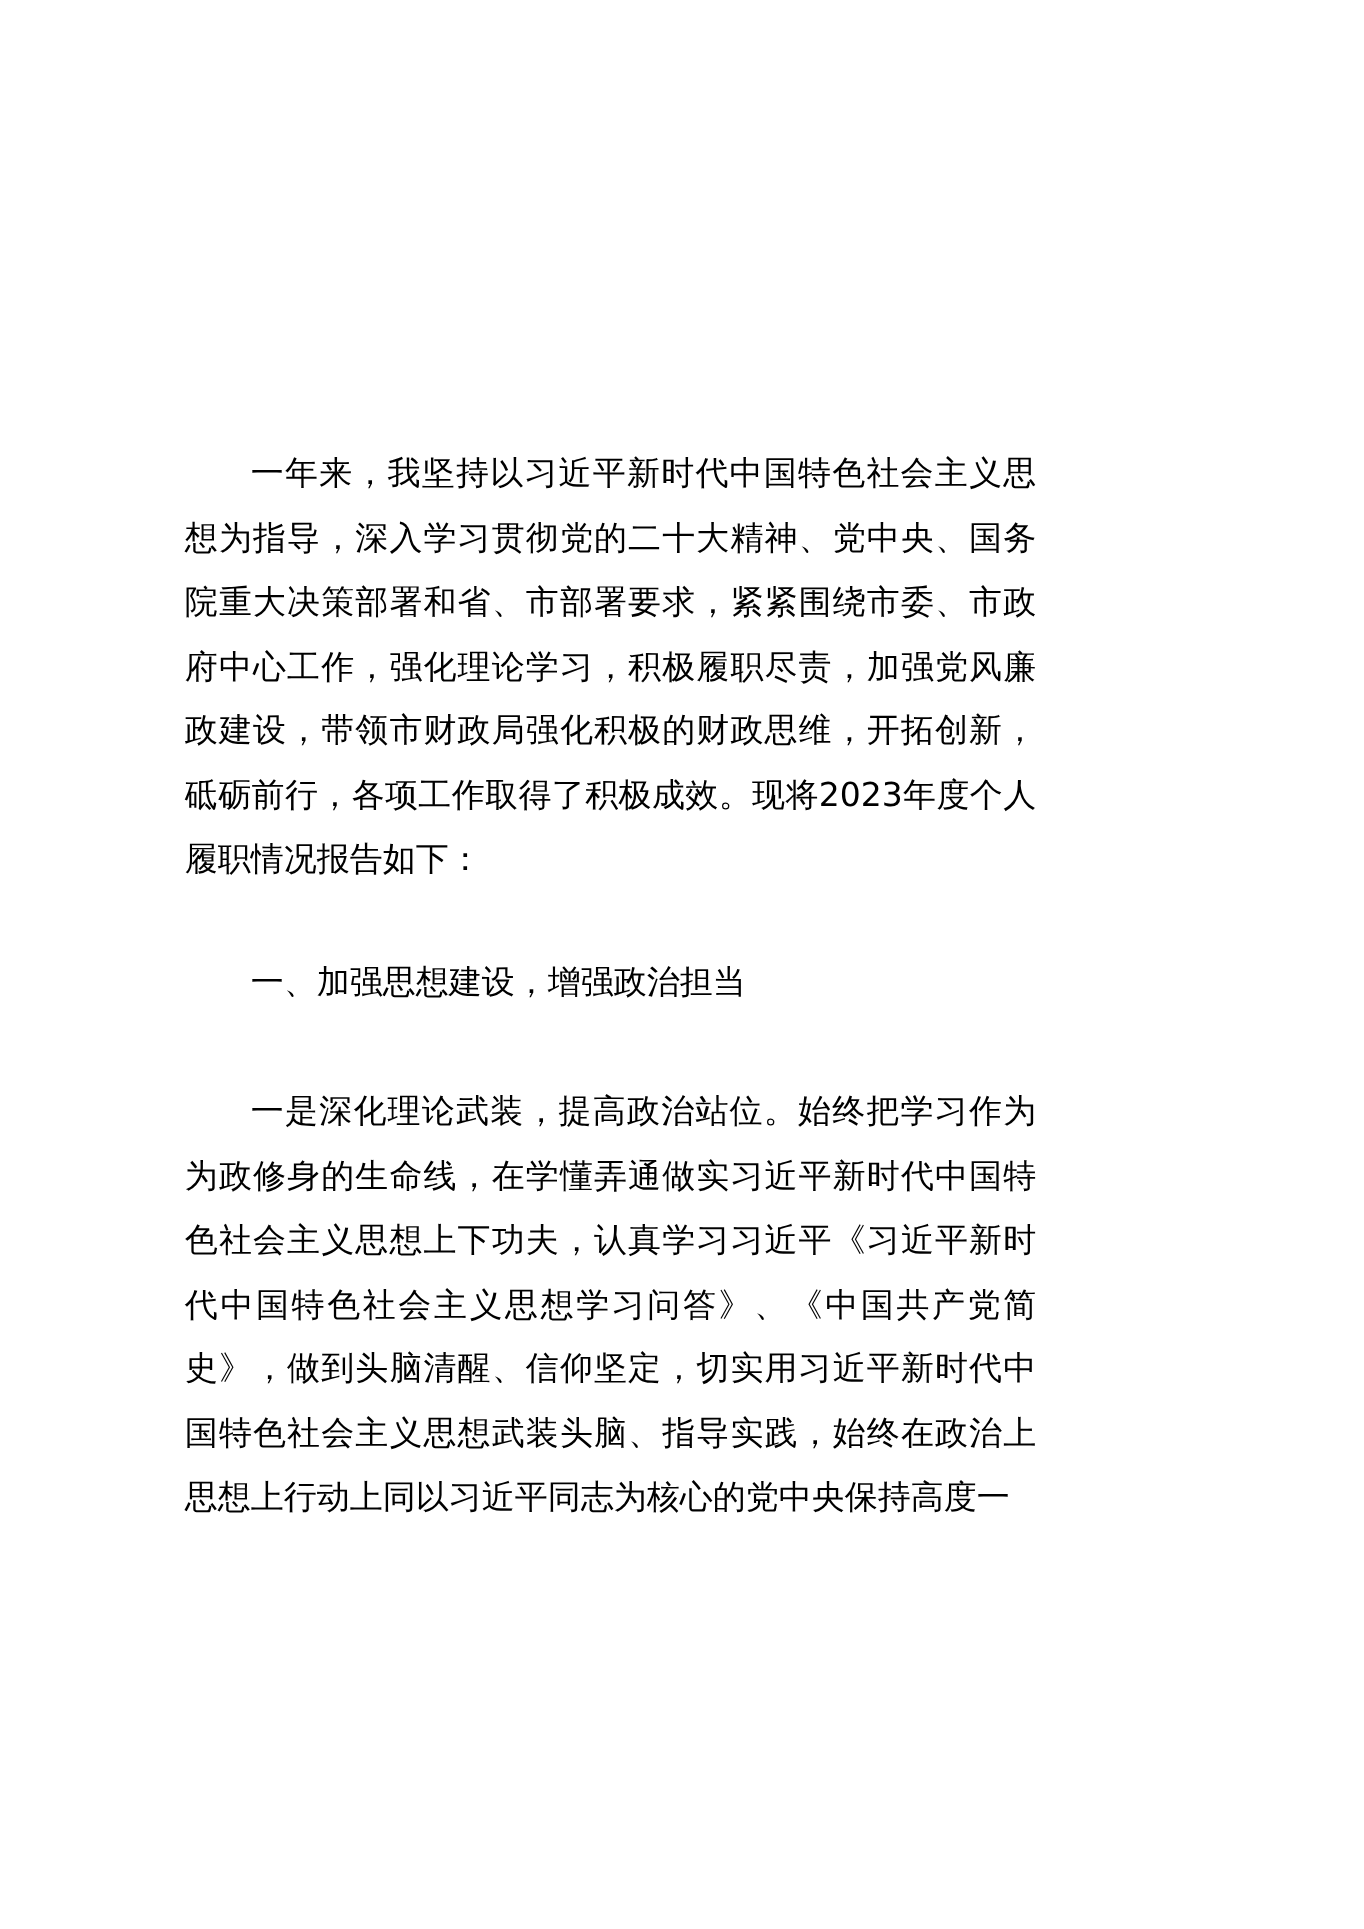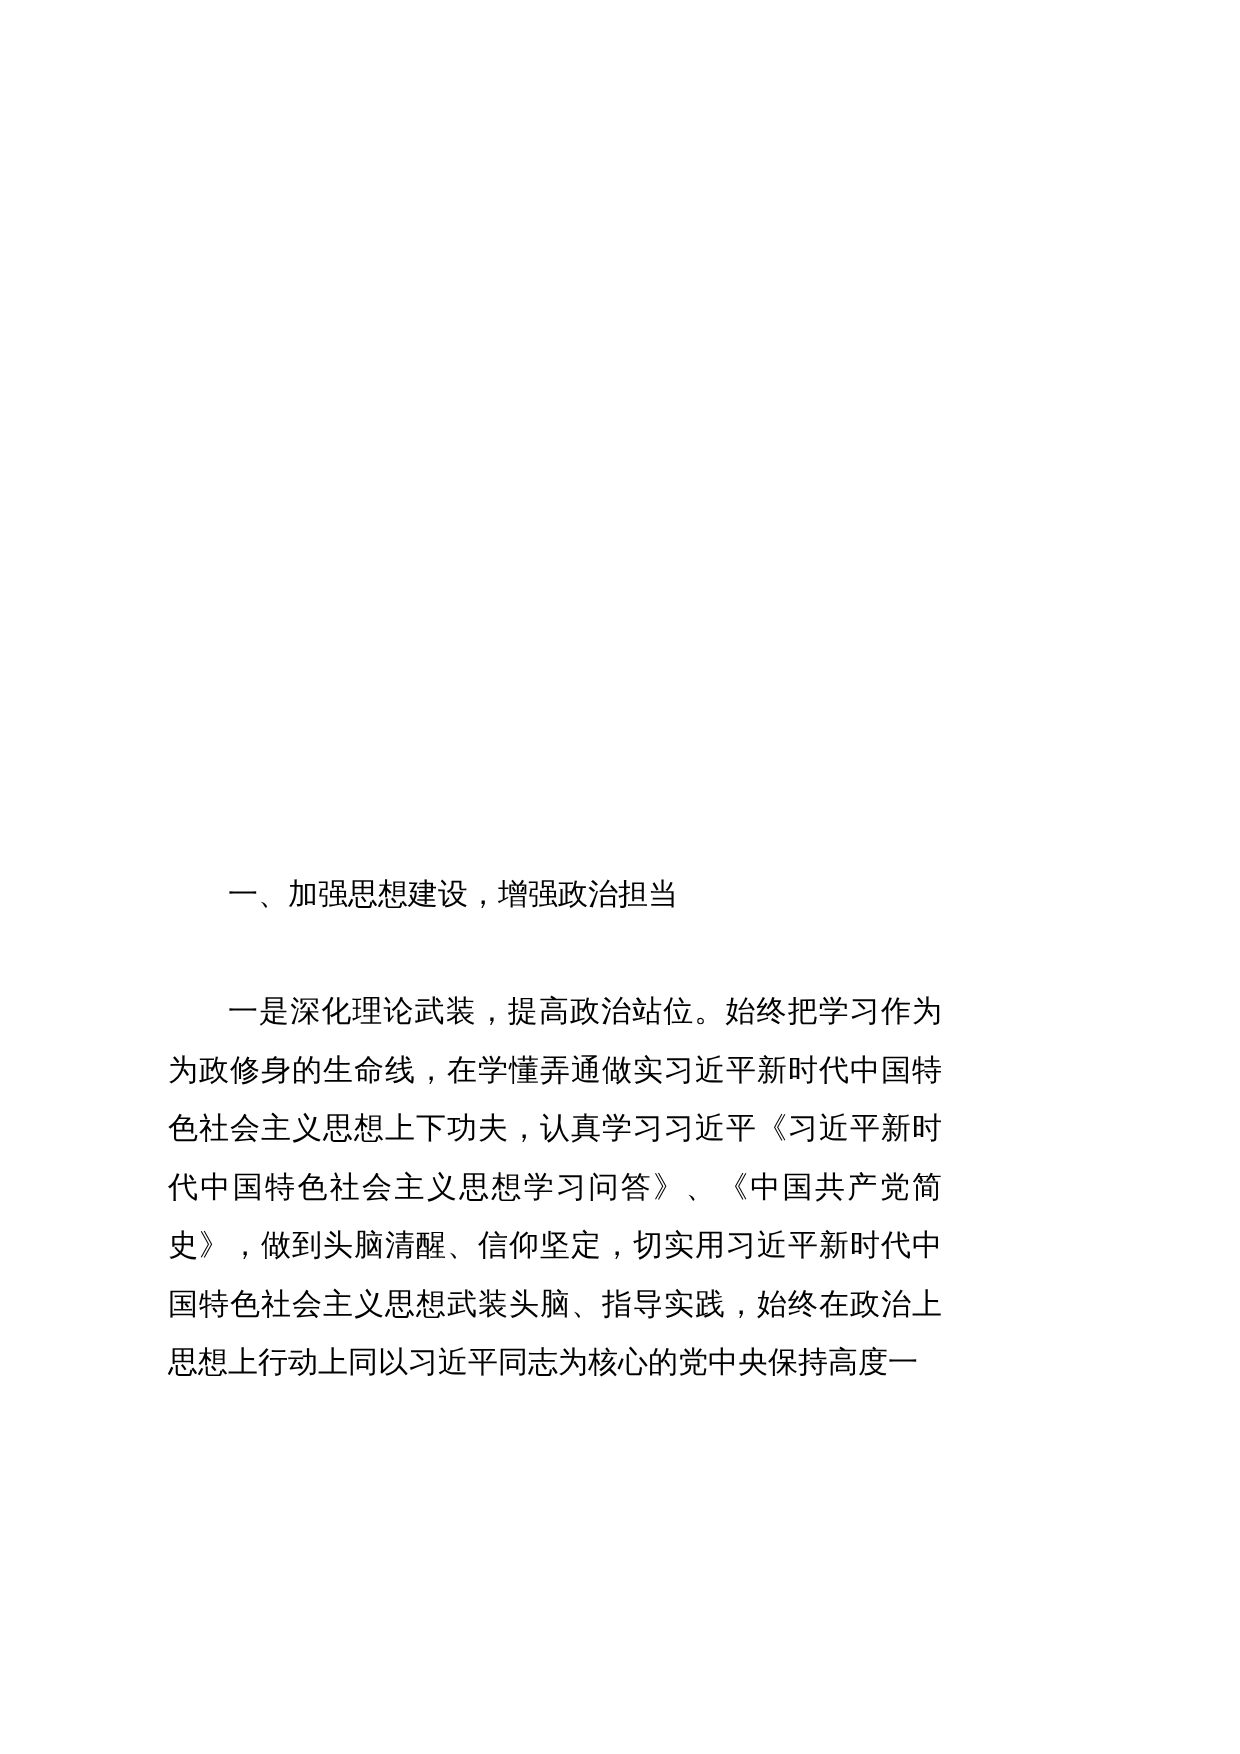--- a/index.html
+++ b/index.html
@@ -13,17 +13,18 @@
   .p1 { top: 402px; }
   .h1 { top: 865px; }
   .p2 { top: 982px; }
   .indent { text-indent: 60px; }
 </style>
 </head>
 <body>
 
 <div class="page">
 
+  <div class="body p1 indent">一年来，我坚持以习近平新时代中国特色社会主义思想为指导，深入学习贯彻党的二十大精神、党中央、国务院重大决策部署和省、市部署要求，紧紧围绕市委、市政府中心工作，强化理论学习，积极履职尽责，加强党风廉政建设，带领市财政局强化积极的财政思维，开拓创新，砥砺前行，各项工作取得了积极成效。现将2023年度个人履职情况报告如下：</div>
 
   <div class="body p2 indent">一是深化理论武装，提高政治站位。始终把学习作为为政修身的生命线，在学懂弄通做实习近平新时代中国特色社会主义思想上下功夫，认真学习习近平《习近平新时代中国特色社会主义思想学习问答》、《中国共产党简史》，做到头脑清醒、信仰坚定，切实用习近平新时代中国特色社会主义思想武装头脑、指导实践，始终在政治上思想上行动上同以习近平同志为核心的党中央保持高度一</div>
 
   <div class="body h1 indent">一、加强思想建设，增强政治担当</div>
 </div>
 
 </body></html>

